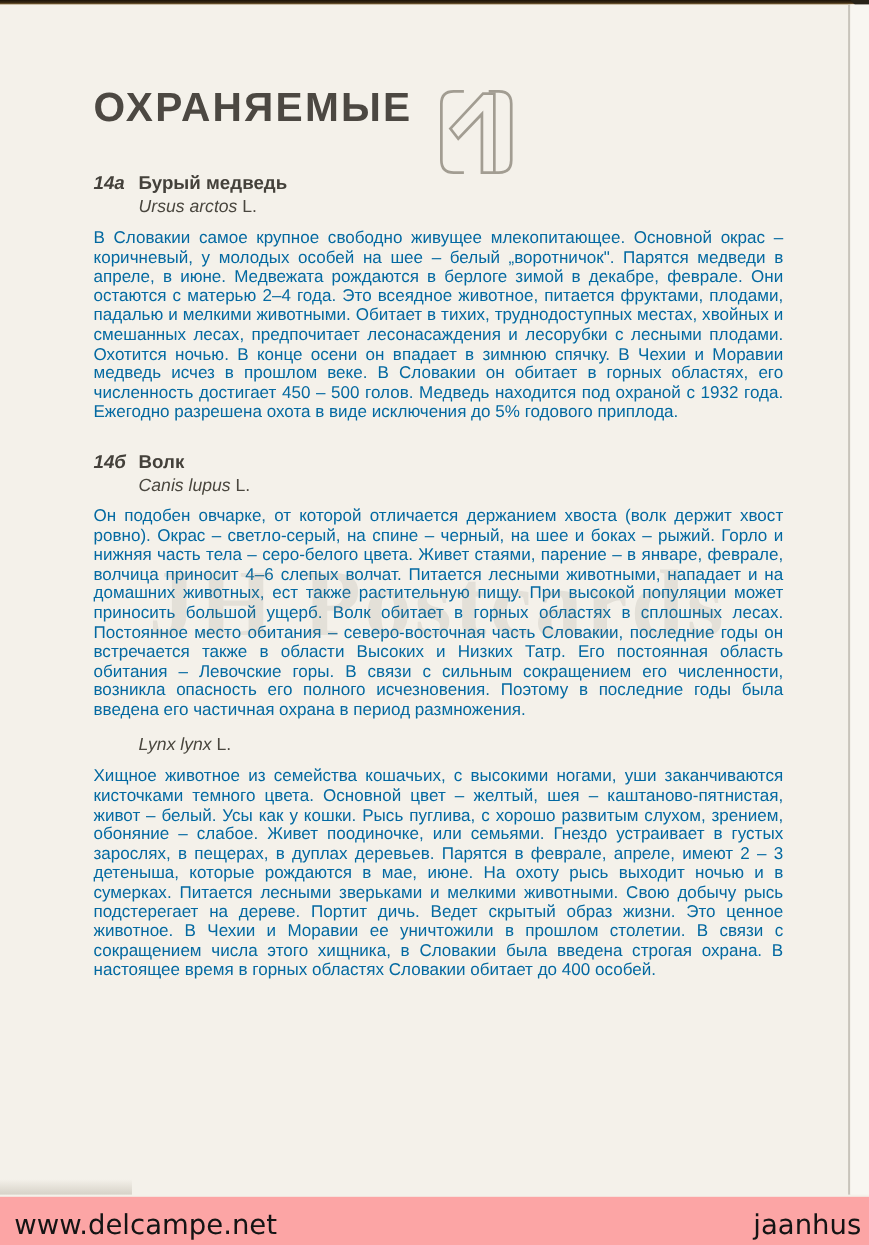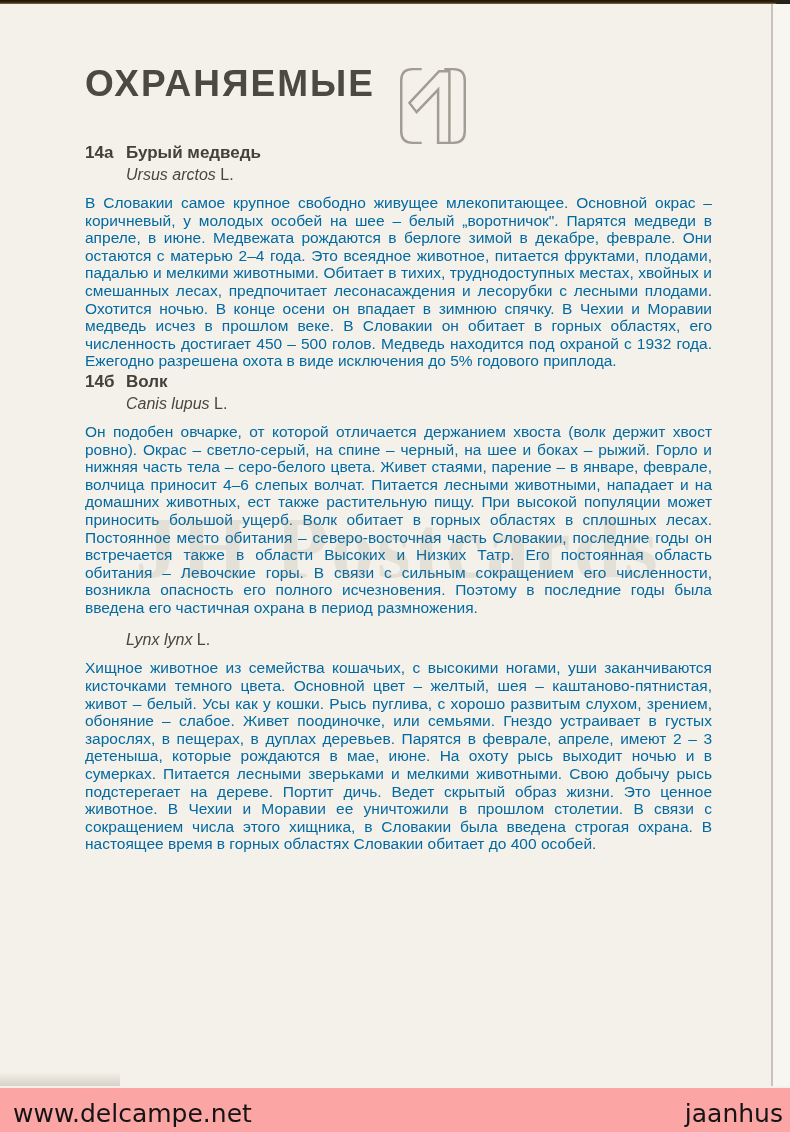--- a/index.html
+++ b/index.html
@@ -20,39 +20,39 @@
   }
   .right-line {
     position:absolute; top:4px; bottom:46px; left:771px; width:2px;
     background:#c8c4bb;
   }
   .right-strip {
     position:absolute; top:4px; bottom:46px; left:773px; width:17px;
     background:#f8f6f1;
   }
   .content {
-    position:absolute; left:85px; top:62px; width:627px;
+    position:absolute; left:85px; top:76px; width:627px;
   }
   .header-title {
     font-size:37px; font-weight:bold; line-height:43px;
     letter-spacing:2px; color:#4c4842;
   }
   .badge {
     position:absolute; left:312px; top:2px; width:72px; height:84px;
   }
   .badge svg { display:block; width:100%; height:100%; }
   .section-head { display:flex; font-size:17px; font-weight:bold; line-height:22px; color:#44413b; }
-  .section-id { width:41px; flex:0 0 41px; }
+  .section-id { width:41px; flex:0 0 41px;font-style:italic; }
   .section-latin {
     margin-left:41px; font-size:16px; line-height:22px;
     font-style:italic; color:#4a473f;
   }
   .latin-suffix { font-style:normal; }
   .section-1 { margin-top:37px; }
-  .section-2 { margin-top:1px; }
+  .section-2 { margin-top:25px; }
   .section-3 { margin-top:13px; }
   .para {
     margin-top:8px;
     font-size:15.5px; line-height:17.6px;
     text-align:justify; color:#0369a1;
   }
   .watermark {
     position:absolute; left:68px; top:498px; width:660px;
     font-size:86px; font-weight:bold; letter-spacing:3px;
     color:rgba(124,119,106,0.14);

